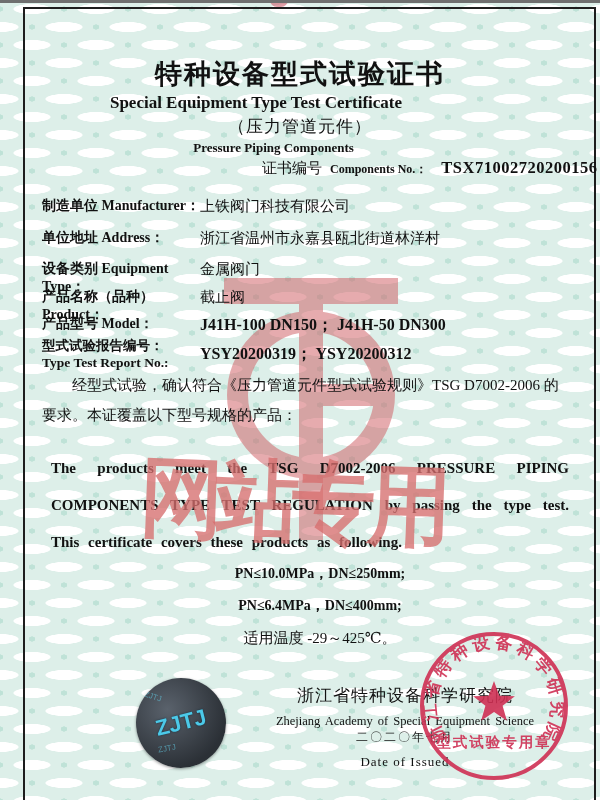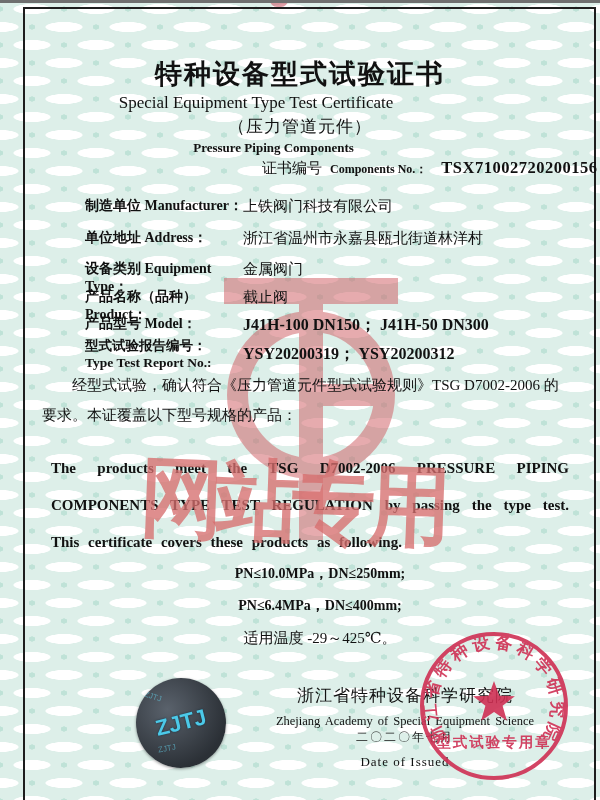--- a/index.html
+++ b/index.html
@@ -15,30 +15,30 @@
       radial-gradient(5px 4px at 32px 27px, #bfe2d7 60%, rgba(191,226,215,0) 70%);
     background-size:64px 36px;padding-left:35px;}
   .photo-top-edge{position:absolute;left:0;top:0;width:100%;height:3px;background:#6f6f6f;z-index:9;}
   .frame{position:absolute;left:23px;top:7px;width:569px;height:793px;
     border:2px solid #1d1d1d;border-bottom:none;z-index:1;}
   .abs{position:absolute;}
   .z-text{z-index:4;}
   
   .title-zh{left:0;top:56px;width:600px;text-align:center;font-size:27px;font-weight:bold;
     letter-spacing:2px;color:#111;}
-  .title-en{left:0;top:93px;width:512px;text-align:center;font-size:17px;font-weight:normal;color:#111;}
+  .title-en{left:0;top:93px;width:512px;text-align:center;font-size:17px;font-weight:bold;color:#111;}
   .subtitle-zh{left:0;top:115px;width:600px;text-align:center;font-size:17px;color:#111;letter-spacing:1px;}
   .subtitle-en{left:0;top:140px;width:547px;text-align:center;font-size:13px;font-weight:bold;color:#111;}
   .certno{left:262px;top:158px;white-space:nowrap;color:#111;}
   .certno .zh{font-size:15px;}
   .certno .en{font-size:12px;font-weight:bold;margin-left:4px;}
   .certno .val{font-size:16.5px;font-weight:bold;margin-left:10px;letter-spacing:.5px;}
   
   .field{left:42px;width:520px;display:flex;color:#111;}
-  .flabel{width:158px;flex:0 0 158px;font-size:14px;font-weight:bold;margin-left:43px;}
+  .flabel{width:158px;flex:0 0 158px;font-size:14px;font-weight:bold;}
   .fvalue{font-size:15px;}
   .fvalue.bold{font-weight:bold;font-size:16px;}
   .flabel2{font-size:13.5px;font-weight:bold;line-height:17px;}
   .row6{align-items:center;}
   
   .stmt-zh{left:42px;top:370px;width:518px;font-size:15px;line-height:30px;
     text-indent:2em;color:#111;}
   .stmt-en{left:51px;top:450px;width:518px;font-size:15px;font-weight:bold;line-height:37px;
     text-align:justify;word-spacing:5px;color:#111;}
   

